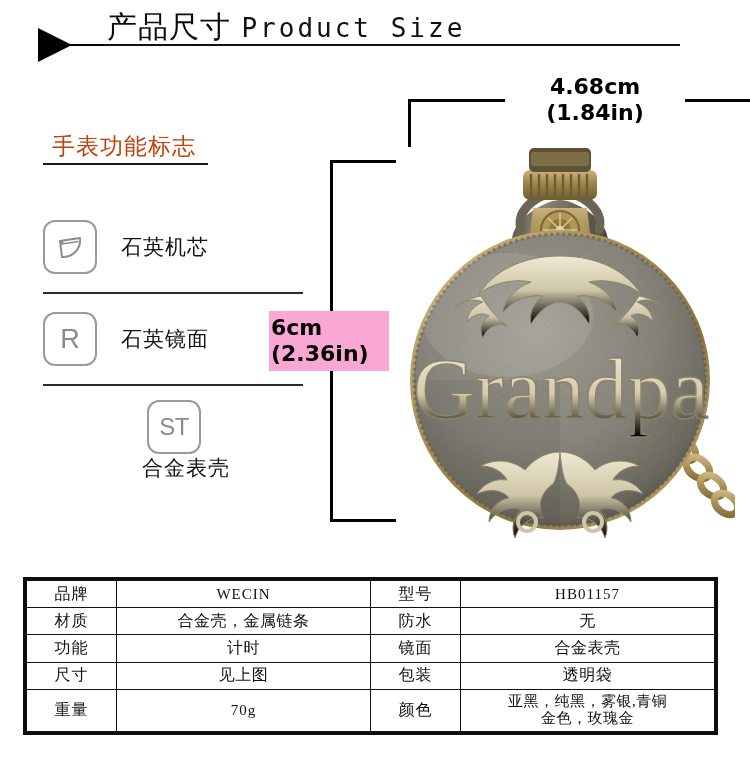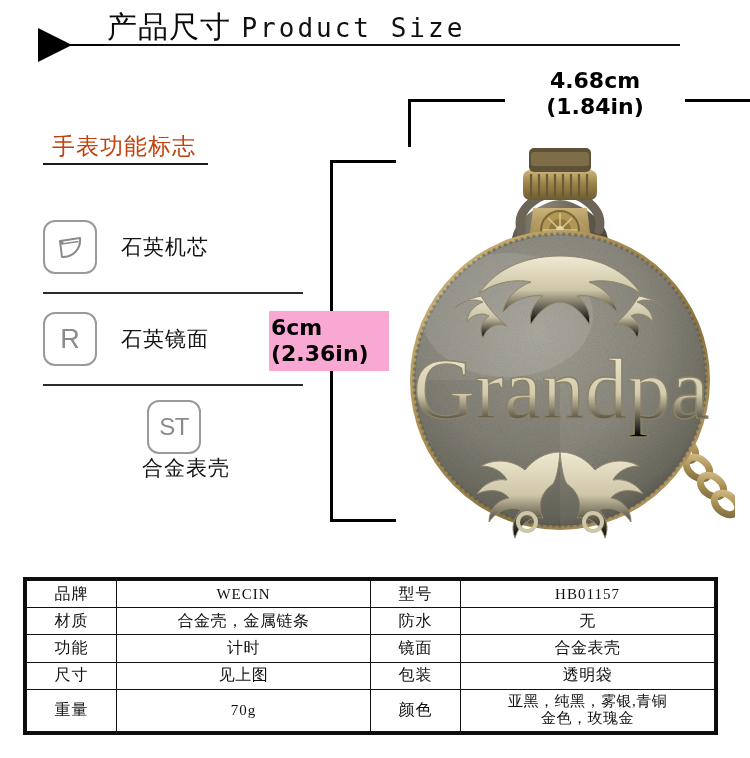--- a/index.html
+++ b/index.html
@@ -97,21 +97,21 @@
   
   #dim-top-line {
     position: absolute; left: 408px; top: 99px;
     width: 342px; height: 3px; background: #000000;
   }
   #dim-top-tick {
     position: absolute; left: 408px; top: 99px;
     width: 3px; height: 48px; background: #000000;
   }
   #dim-top-label {
-    position: absolute; left: 505px; top: 68px;
+    position: absolute; left: 505px; top: 74px;
     width: 180px; text-align: center;
     background: #ffffff; padding: 0 4px;
     z-index: 4;
   }
   .dim-text {
     font-size: 22px; line-height: 26px; font-weight: bold;
     color: #000000;
     font-family: "DejaVu Sans", "Liberation Sans", sans-serif;
   }
 

